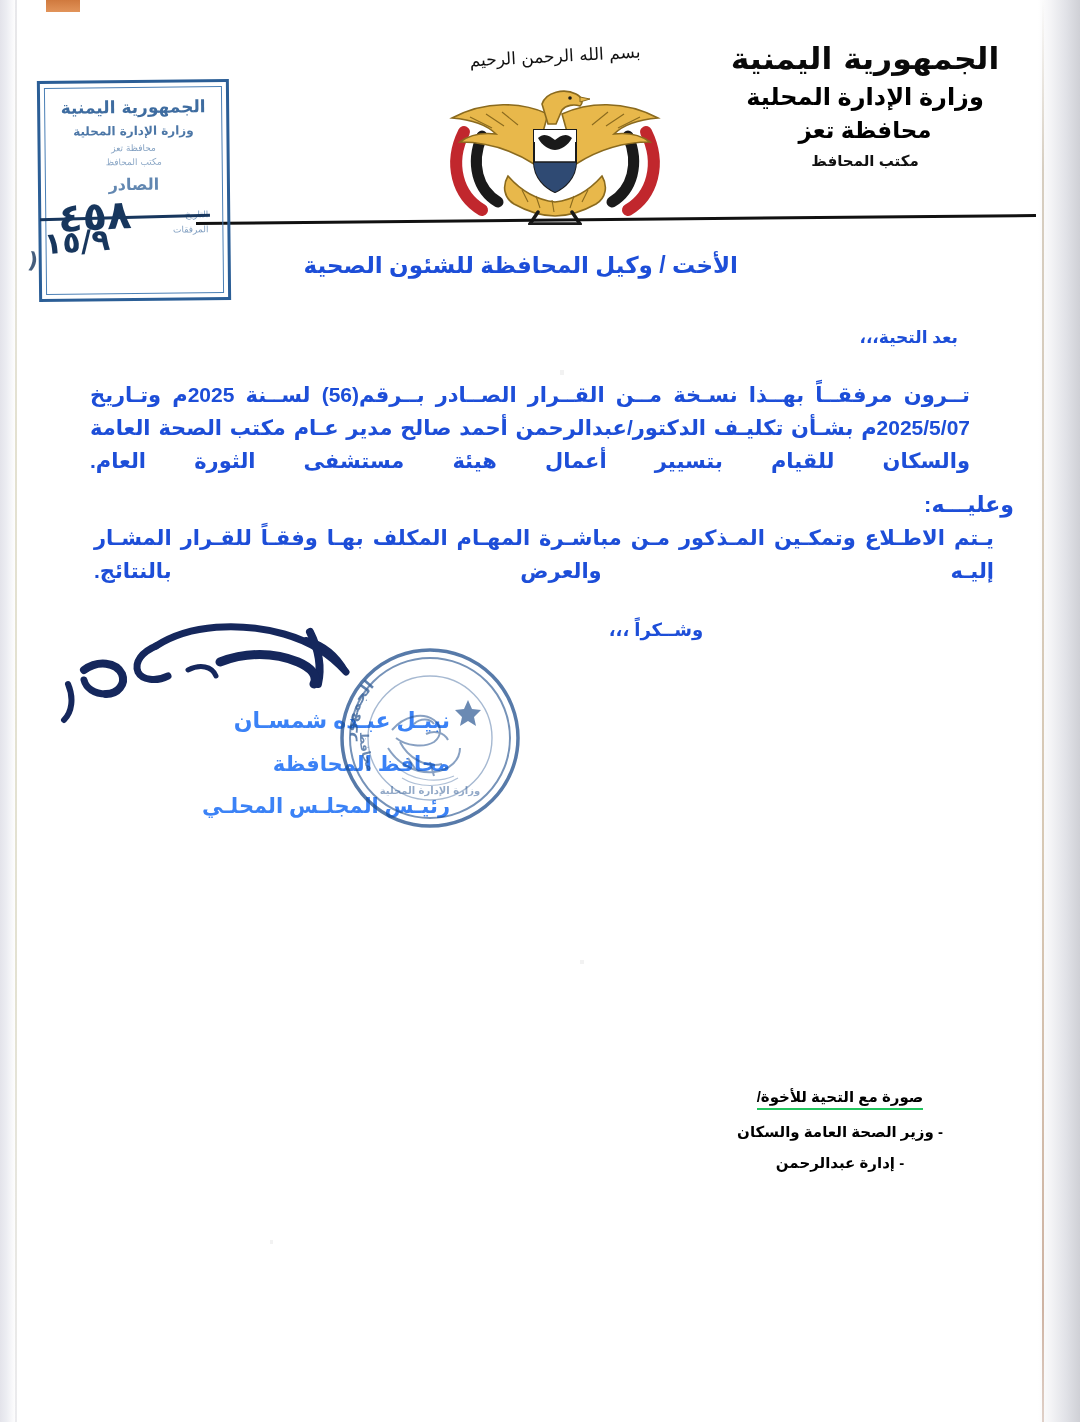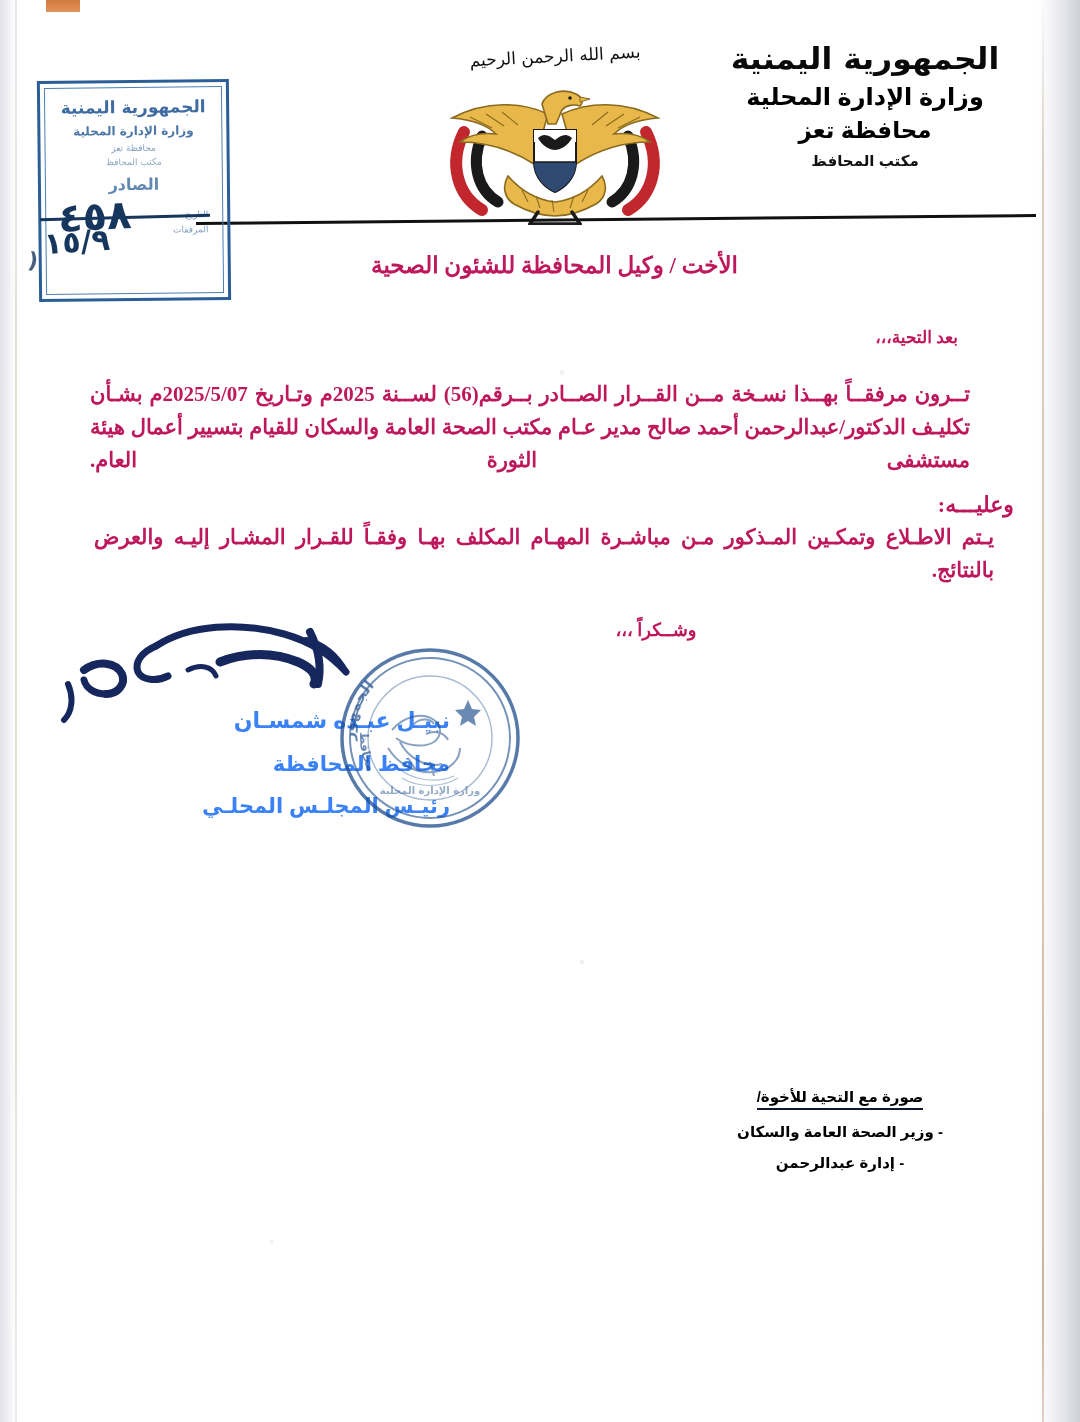--- a/index.html
+++ b/index.html
@@ -102,22 +102,21 @@
 
   
   #head-rule{
     position:absolute;left:196px;top:218px;width:840px;height:3px;
     background:#111;z-index:6;transform:rotate(-0.55deg);
   }
 
   
   #body-area{
     position:absolute;right:52px;top:236px;width:944px;z-index:5;
-    color:#be185d;
-    font-family:Liberation Serif, serif;
+    color:#1d4ed8;
   }
   .addressee-row{
     display:flex;justify-content:space-between;align-items:baseline;
     margin-top:16px;
   }
   #addressee{
     font-size:23px;font-weight:700;
     margin-right:290px;
   }
   #addressee-honorific{
@@ -166,21 +165,21 @@
     opacity:.88;
   }
 
   
   #cc-block{
     position:absolute;right:120px;top:1088px;width:240px;
     text-align:center;z-index:5;color:#000;
   }
   #cc-title{
     font-size:15px;font-weight:700;
-    border-bottom:2px solid #0f172a;display:inline-block;padding-bottom:2px;
+    border-bottom:2px solid #22c55e;display:inline-block;padding-bottom:2px;
   }
   .cc-item{font-size:15px;font-weight:700;margin-top:13px;}
   #cc-list{margin-top:6px;}
 </style>
 </head>
 <body>
 
 <div id="page">
 
   <div class="edge-left"></div>

